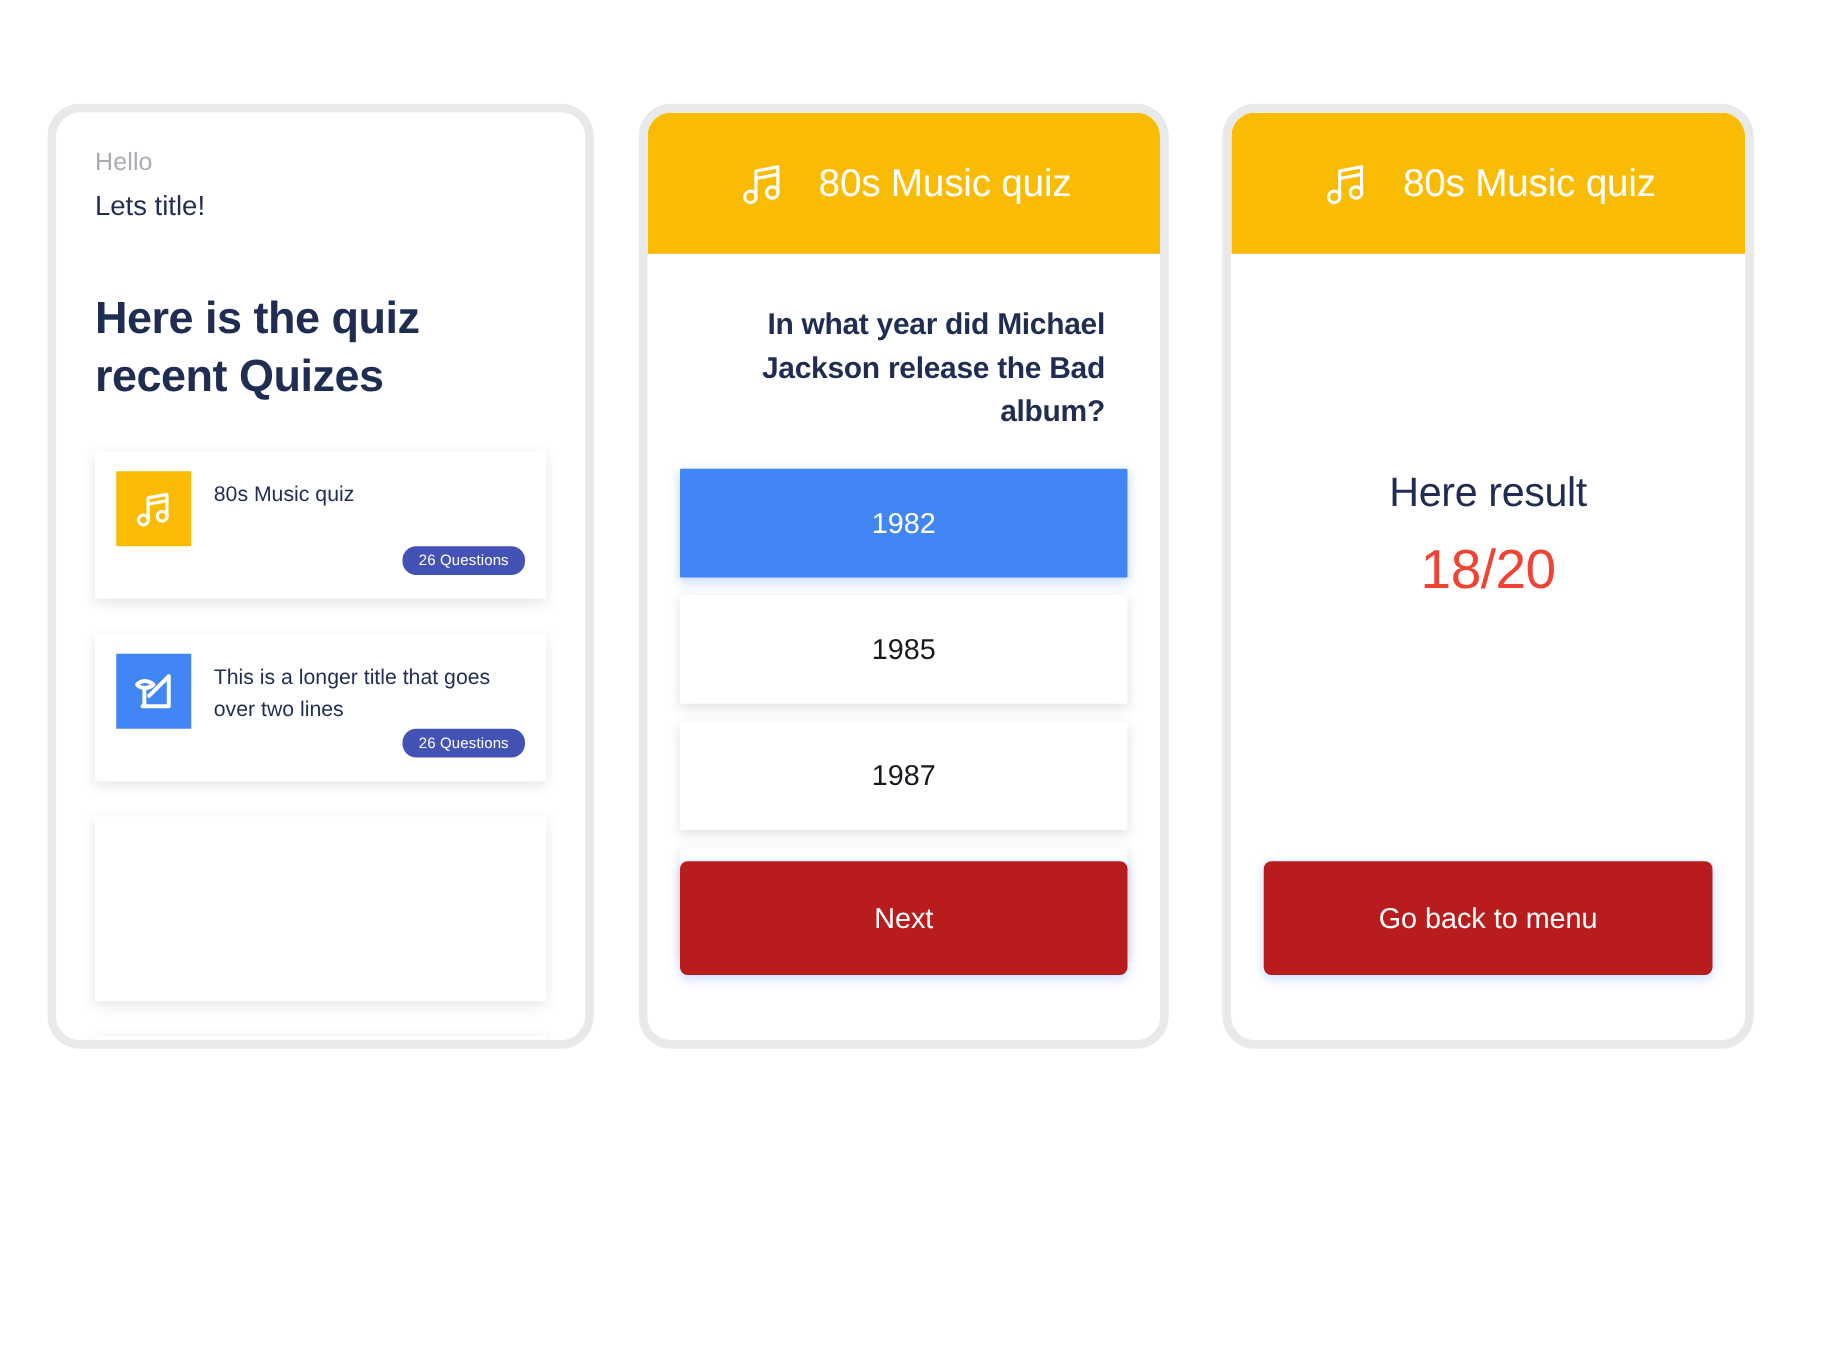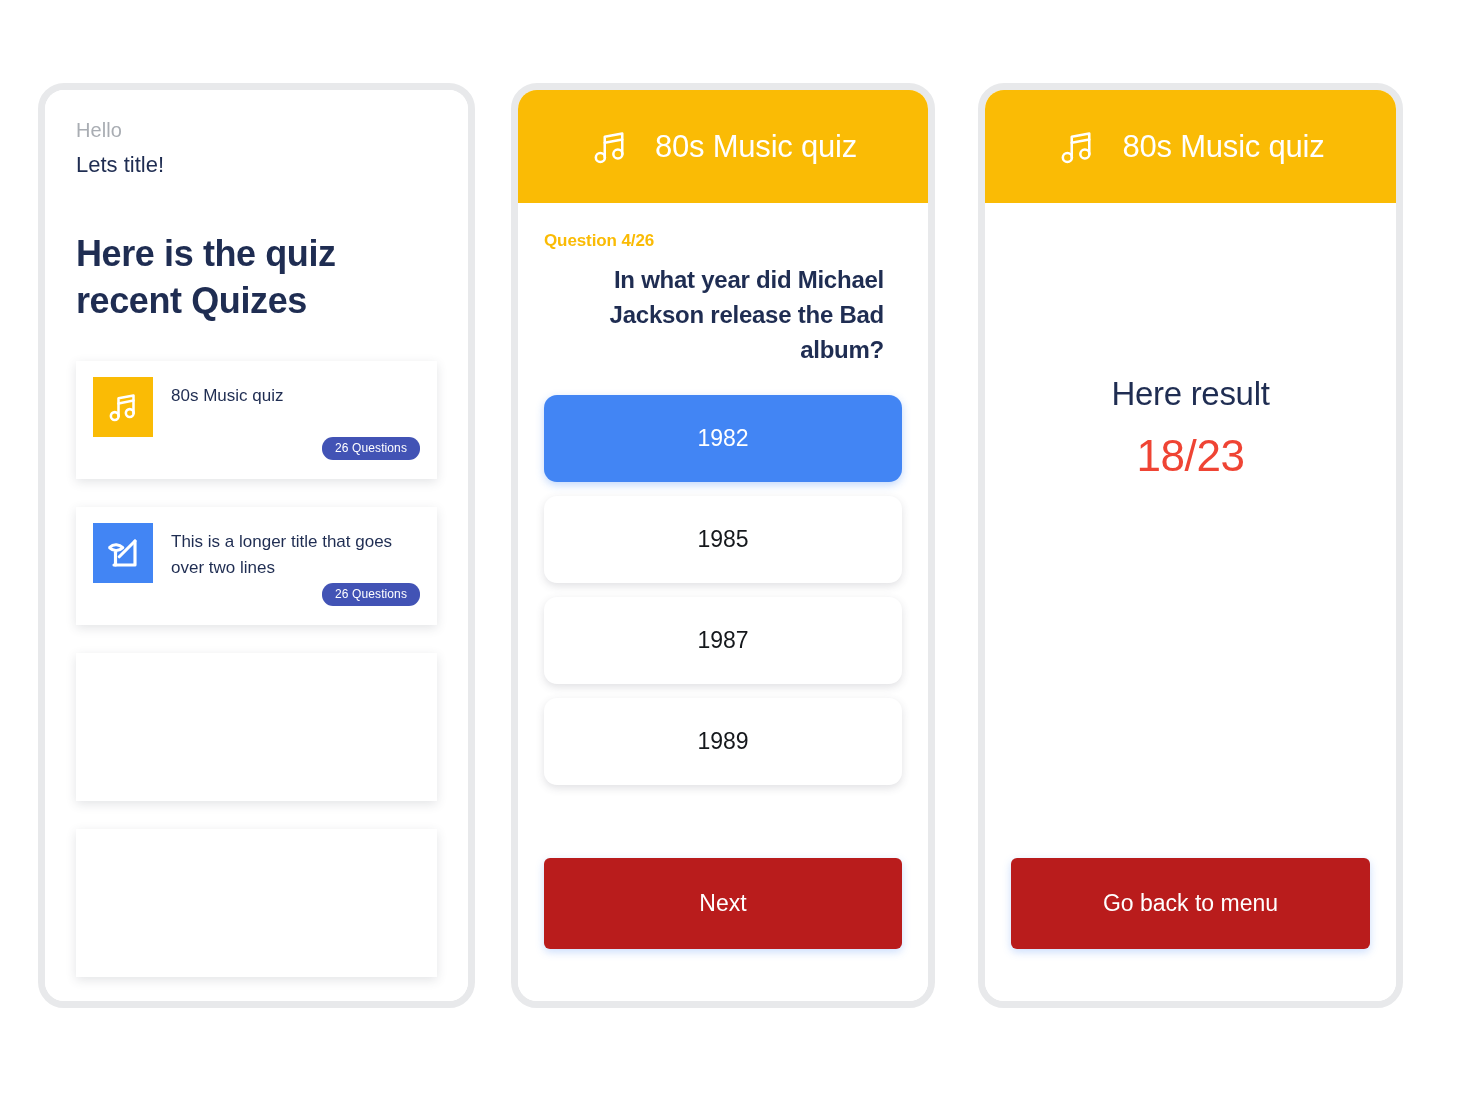--- a/index.html
+++ b/index.html
@@ -15,21 +15,21 @@
     position: relative;
     width: 1459px;
     height: 1093px;
     background: #ffffff;
   }
 
   
   .phone {
     position: absolute;
     top: 83px;
-    height: 925px;
+    height: 756px;
     background: #ffffff;
     border: 7px solid #e8e9eb;
     border-radius: 26px;
     overflow: hidden;
   }
   .phone-screen {
     position: absolute;
     inset: 0;
     background: #ffffff;
     overflow: hidden;
@@ -150,21 +150,21 @@
   .answers { margin-top: 28px; }
 
   .answer {
     height: 87px;
     display: flex;
     align-items: center;
     justify-content: center;
     background: #ffffff;
     color: #15181c;
     font-size: 23px;
-    border-radius: 13px;
+    border-radius: 1px;
     box-shadow: 0 3px 9px rgba(60,64,78,0.16);
     margin-bottom: 14px;
     cursor: pointer;
   }
   .answer.selected {
     background: #4285f4;
     color: #ffffff;
     box-shadow: 0 3px 9px rgba(66,133,244,0.32);
   }
 
@@ -276,21 +276,20 @@
             <path d="M9 18V6.2l10-1.9V16"></path>
             <circle cx="6.5" cy="18" r="2.6"></circle>
             <circle cx="16.5" cy="16" r="2.6"></circle>
             <path d="M9 9.6l10-1.9"></path>
           </svg>
         </span>
         <span class="quiz-header-title">80s Music quiz</span>
       </div>
 
       <div class="question-body">
-        <div class="question-counter">Question 4/26</div>
         <div class="question-text">In what year did Michael Jackson release the Bad album?</div>
 
         <div class="answers">
           <div class="answer selected">1982</div>
           <div class="answer">1985</div>
           <div class="answer">1987</div>
           <div class="answer">1989</div>
         </div>
       </div>
 
@@ -308,20 +307,20 @@
             <circle cx="6.5" cy="18" r="2.6"></circle>
             <circle cx="16.5" cy="16" r="2.6"></circle>
             <path d="M9 9.6l10-1.9"></path>
           </svg>
         </span>
         <span class="quiz-header-title">80s Music quiz</span>
       </div>
 
       <div class="result-wrap">
         <div class="result-label">Here result</div>
-        <div class="result-score">18/23</div>
+        <div class="result-score">18/20</div>
       </div>
 
       <button class="primary-btn">Go back to menu</button>
     </div>
   </div>
 
 </div>
 
 </body></html>

